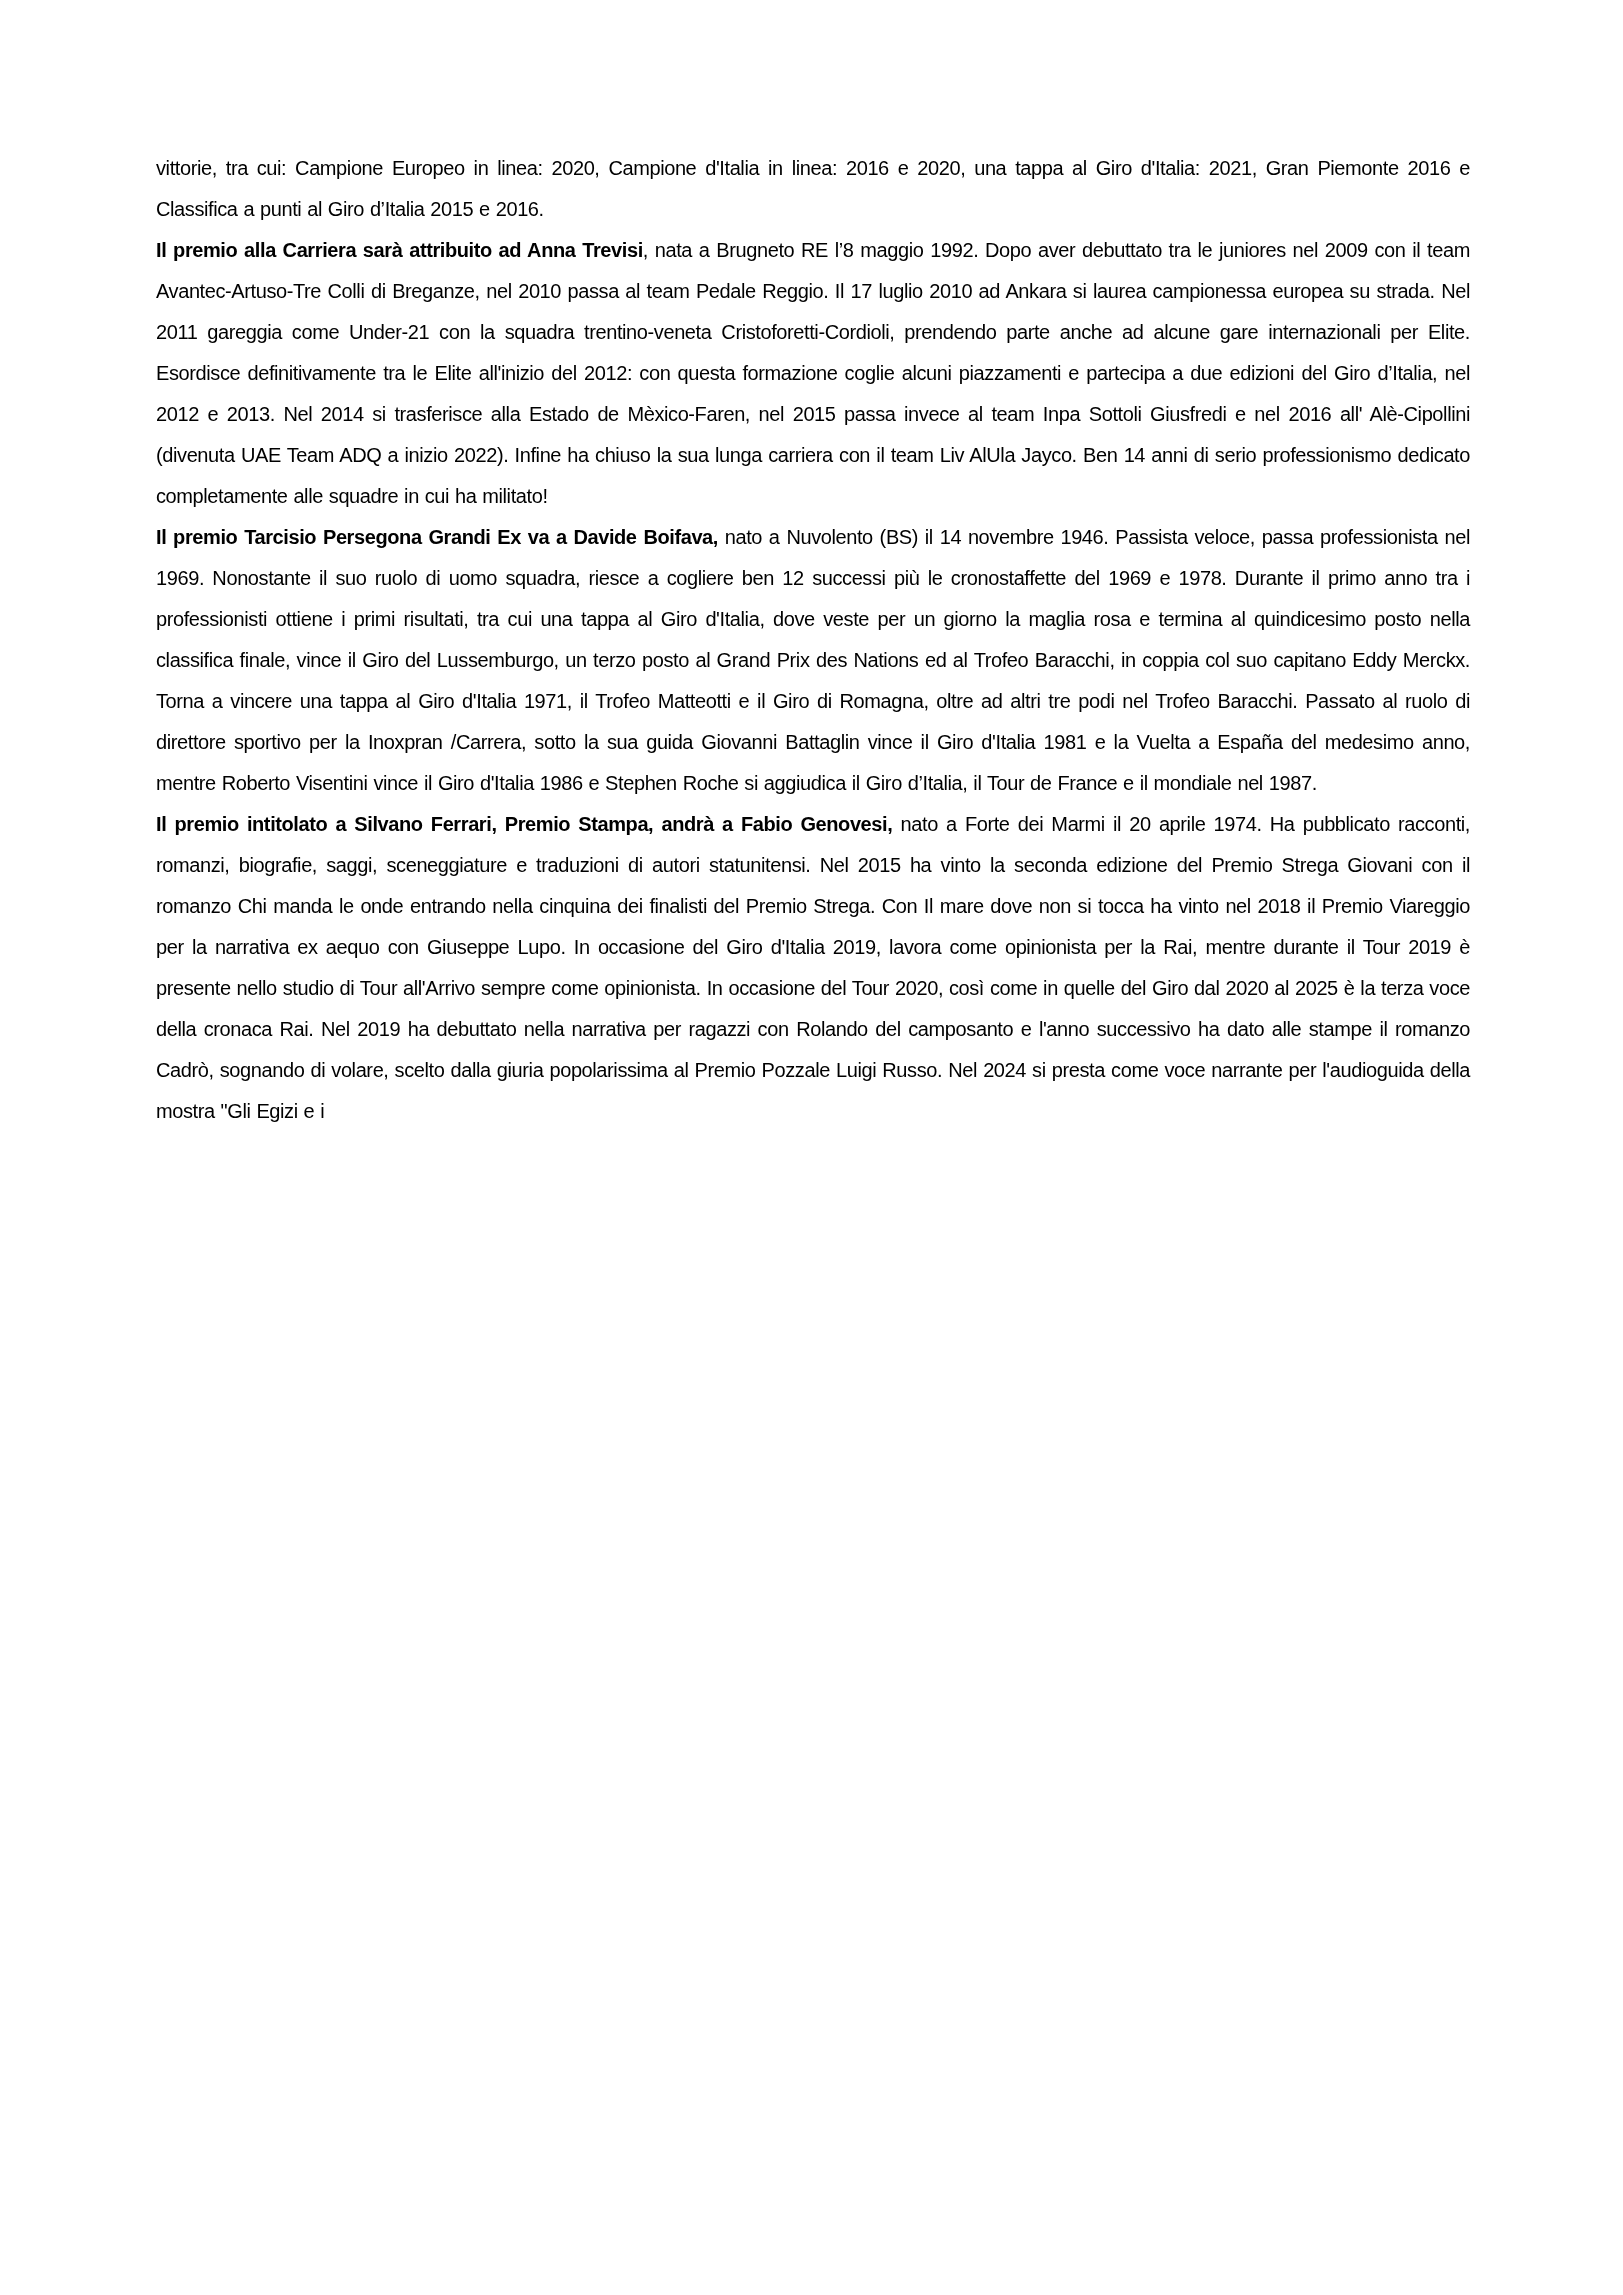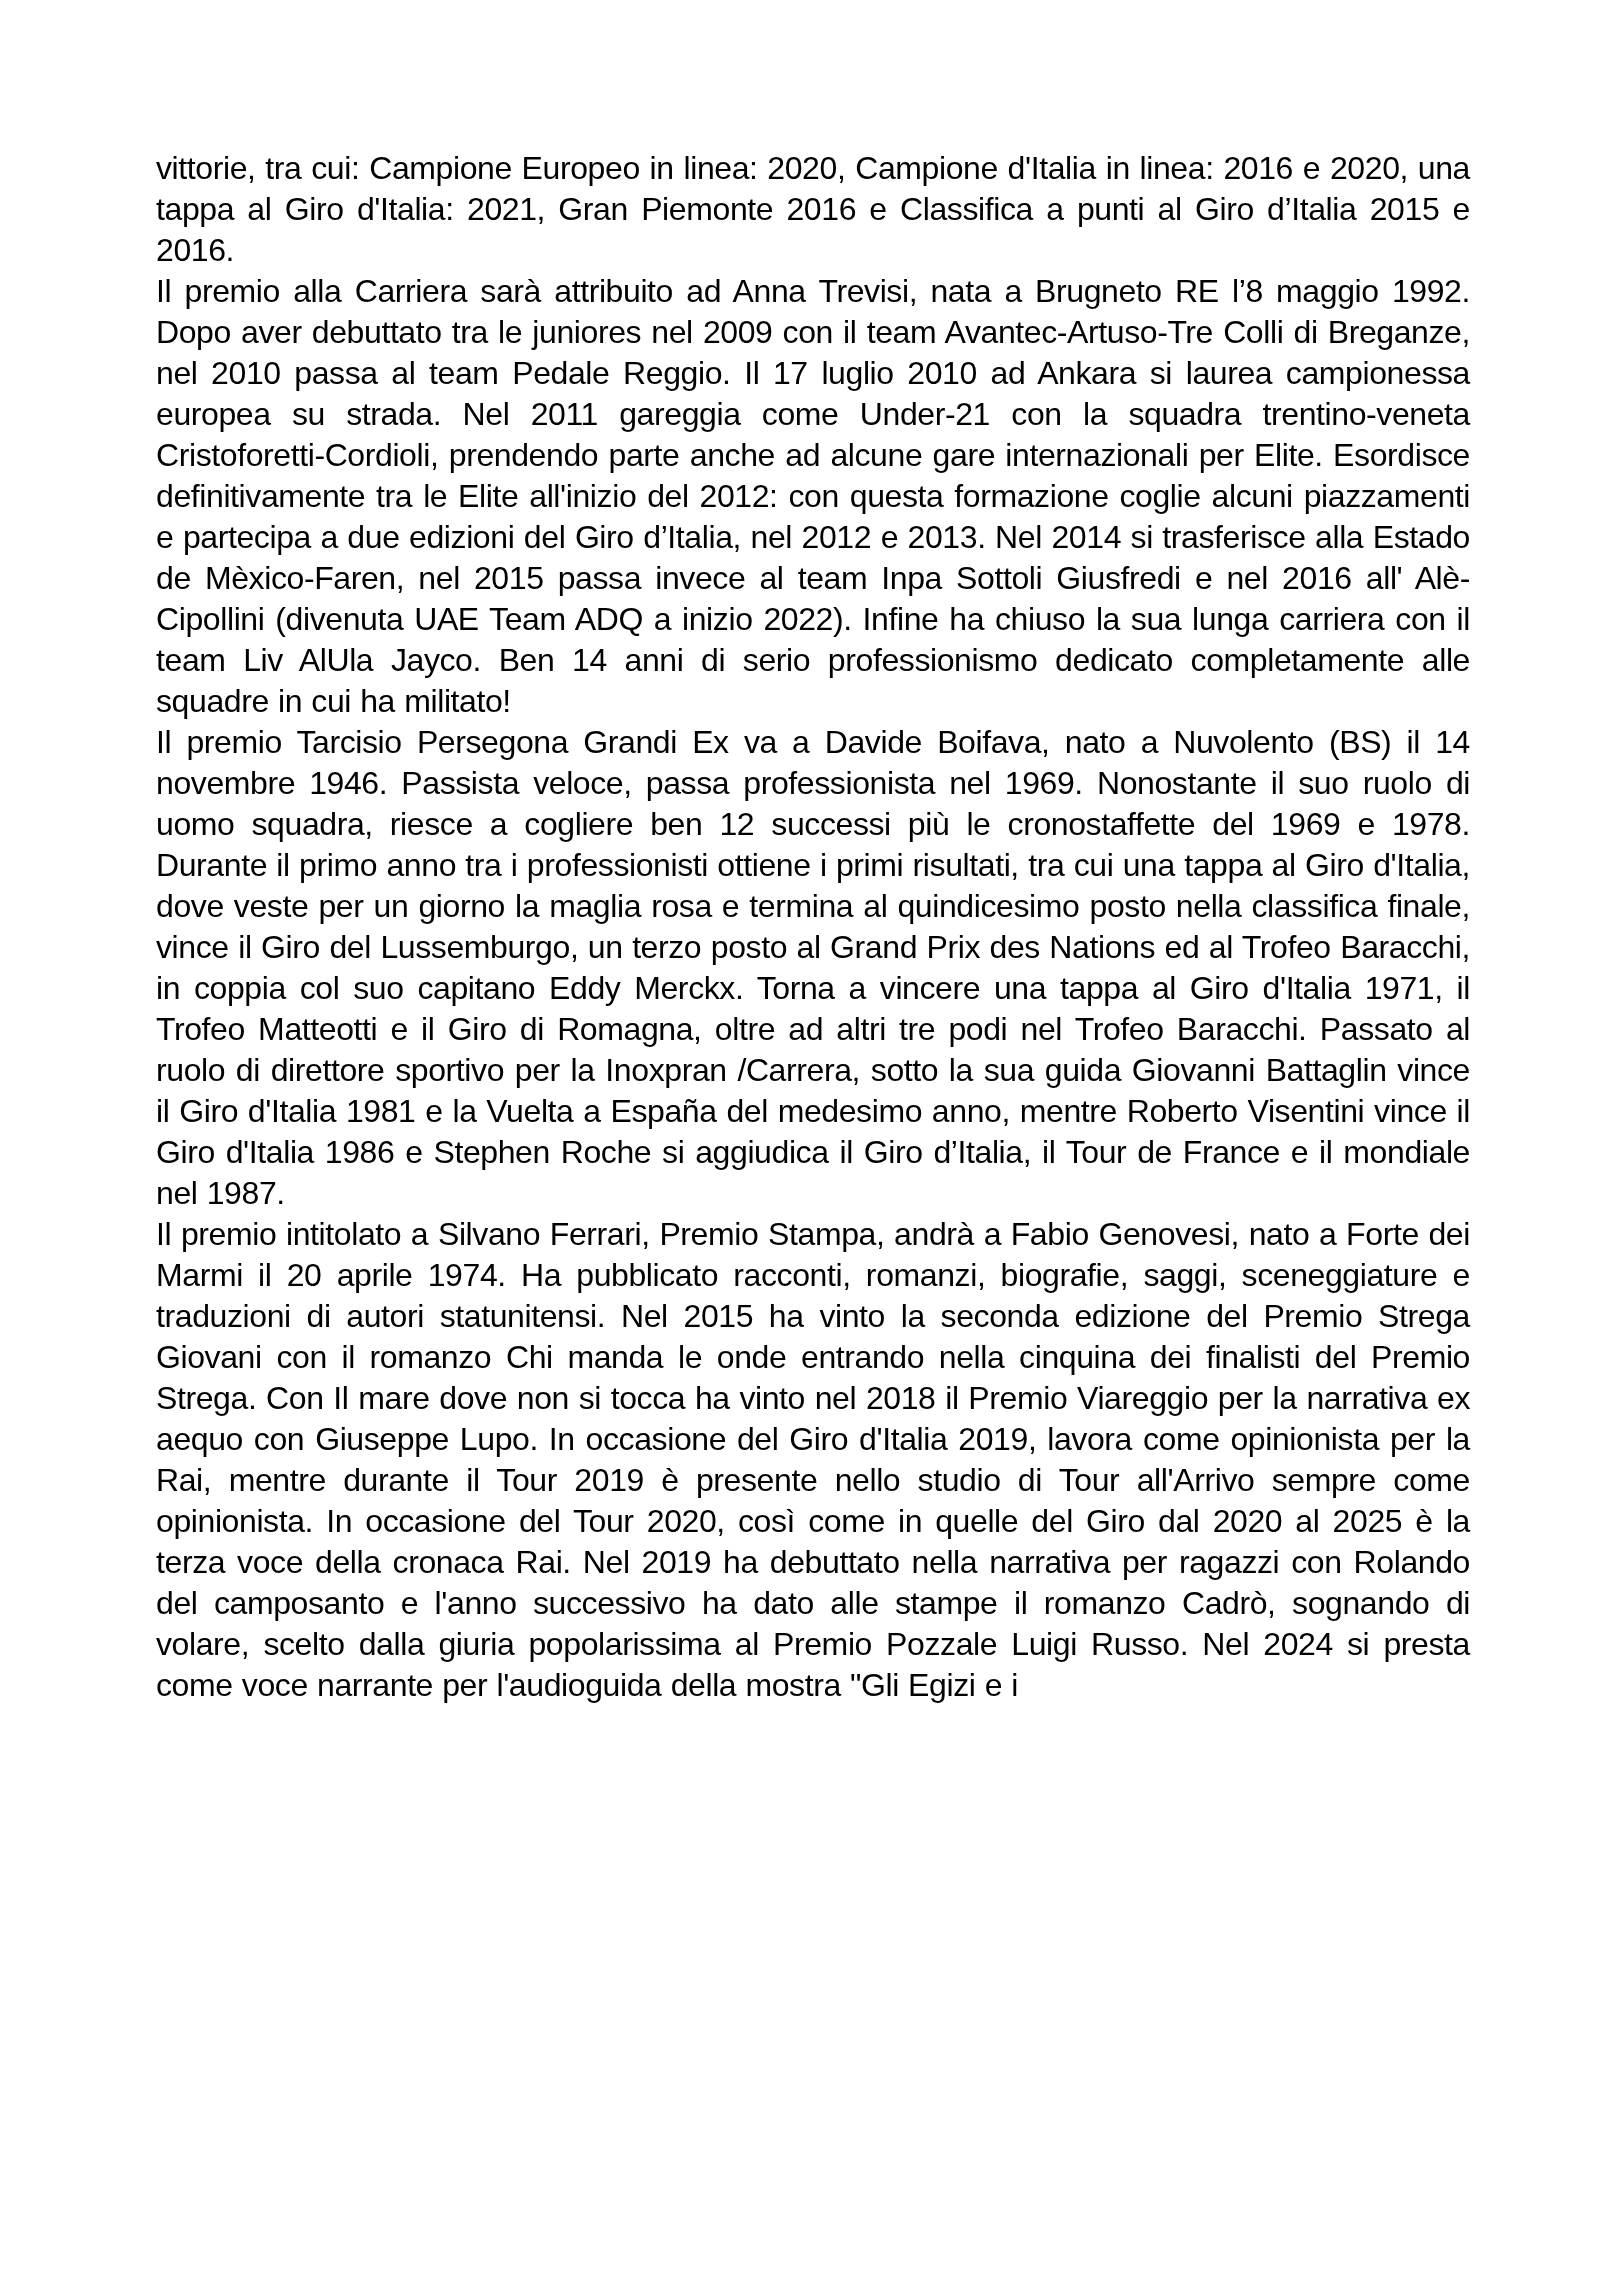--- a/index.html
+++ b/index.html
@@ -3,29 +3,29 @@
 <meta charset="utf-8">
 <style>
   html, body { margin: 0; padding: 0; background: #ffffff; }
   body { width: 1623px; height: 2295px; position: relative; overflow: hidden; }
   .page {
     position: absolute;
     left: 156px;
     top: 148px;
     width: 1314px;
     font-family: "Liberation Sans", sans-serif;
-    font-size: 32px;
+    font-size: 20px;
     line-height: 41px;
     color: #000000;
     text-align: justify;
     letter-spacing: -0.4px;
     word-spacing: 0.7px;
   }
   .para { margin: 0; padding: 0; }
-  .bold { font-weight: normal; }
+  .bold { font-weight: bold; }
 </style>
 </head>
 <body>
 
 <div class="page">
   <p class="para">
     <span class="bold"></span><span>vittorie, tra cui: Campione Europeo in linea: 2020, Campione d'Italia in linea: 2016 e 2020, una tappa al Giro d'Italia: 2021, Gran Piemonte 2016 e Classifica a punti al Giro d’Italia 2015 e 2016.</span>
   </p>
   <p class="para">
     <span class="bold">Il premio alla Carriera sarà attribuito ad Anna Trevisi</span><span>, nata a Brugneto RE l’8 maggio 1992. Dopo aver debuttato tra le juniores nel 2009 con il team Avantec-Artuso-Tre Colli di Breganze, nel 2010 passa al team Pedale Reggio. Il 17 luglio 2010 ad Ankara si laurea campionessa europea su strada. Nel 2011 gareggia come Under-21 con la squadra trentino-veneta Cristoforetti-Cordioli, prendendo parte anche ad alcune gare internazionali per Elite. Esordisce definitivamente tra le Elite all'inizio del 2012: con questa formazione coglie alcuni piazzamenti e partecipa a due edizioni del Giro d’Italia, nel 2012 e 2013. Nel 2014 si trasferisce alla Estado de Mèxico-Faren, nel 2015 passa invece al team Inpa Sottoli Giusfredi e nel 2016 all' Alè-Cipollini (divenuta UAE Team ADQ a inizio 2022). Infine ha chiuso la sua lunga carriera con il team Liv AlUla Jayco. Ben 14 anni di serio professionismo dedicato completamente alle squadre in cui ha militato!</span>

